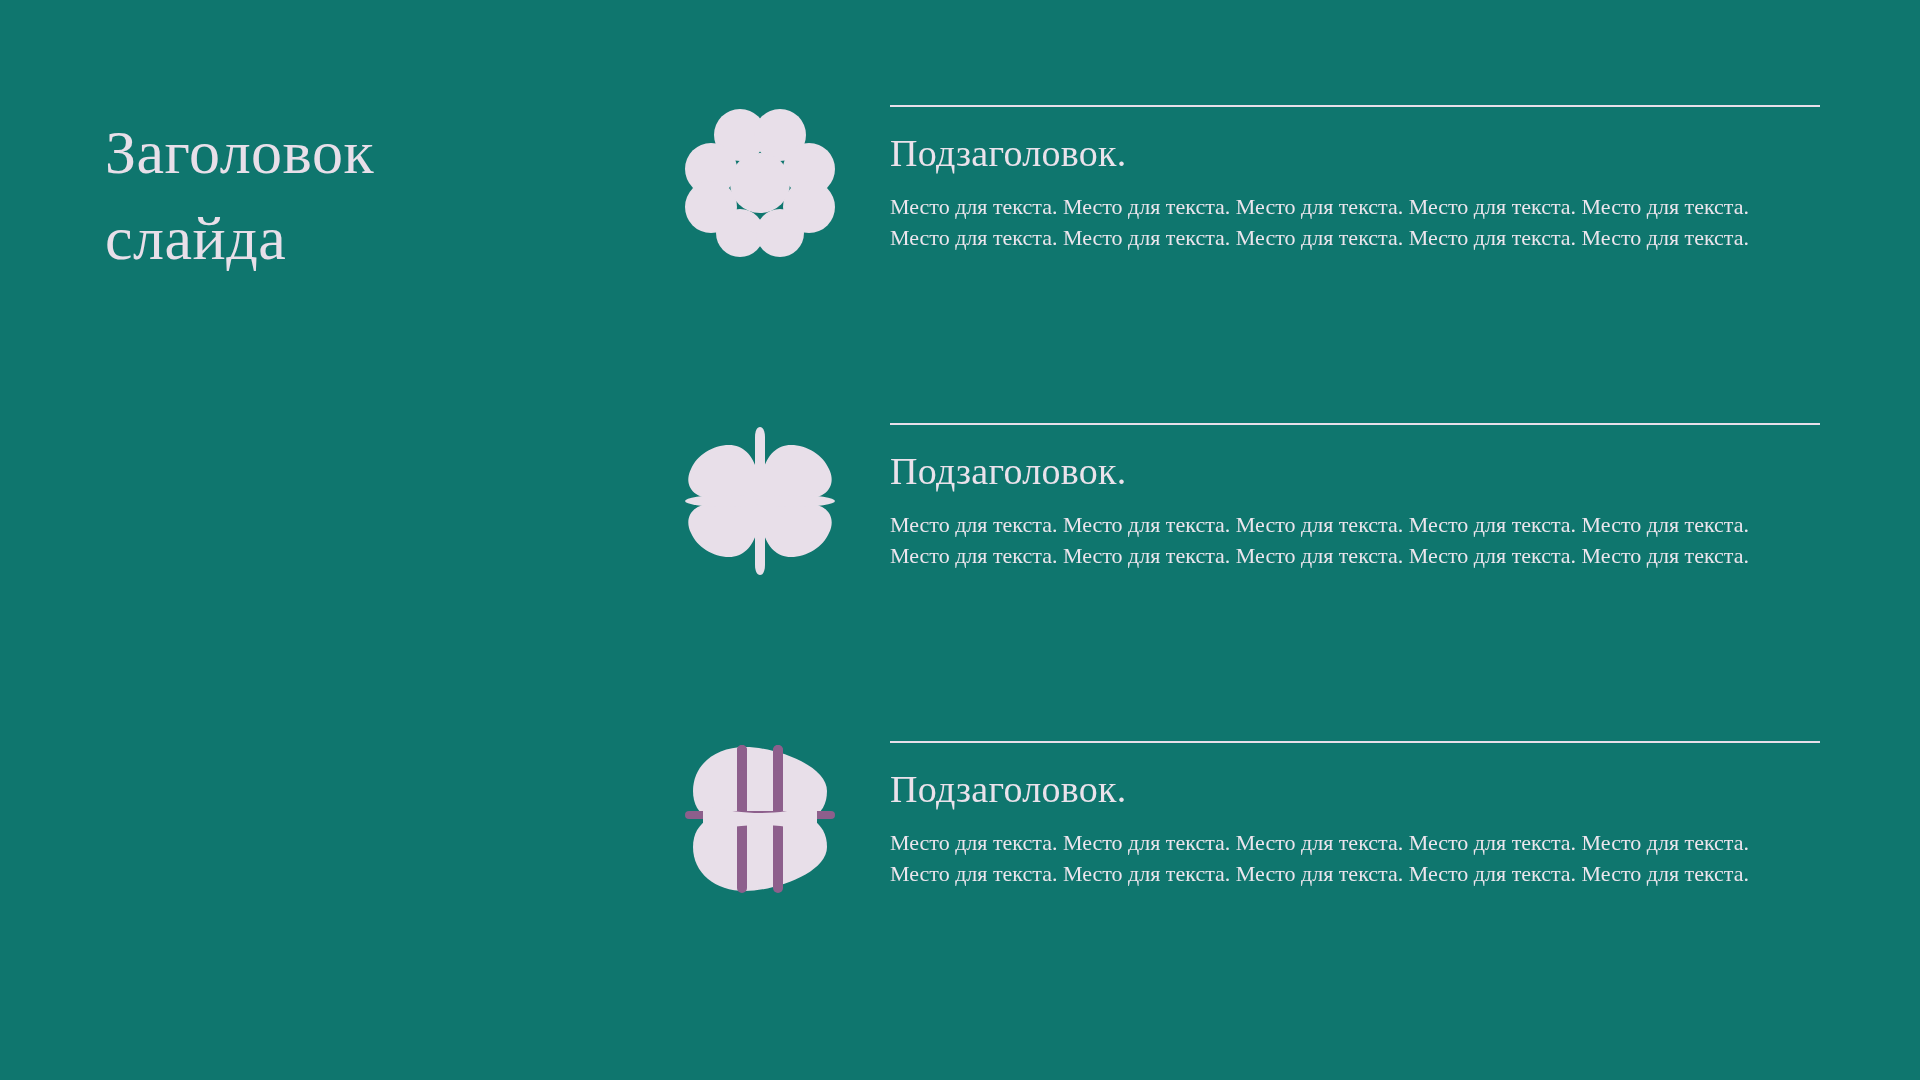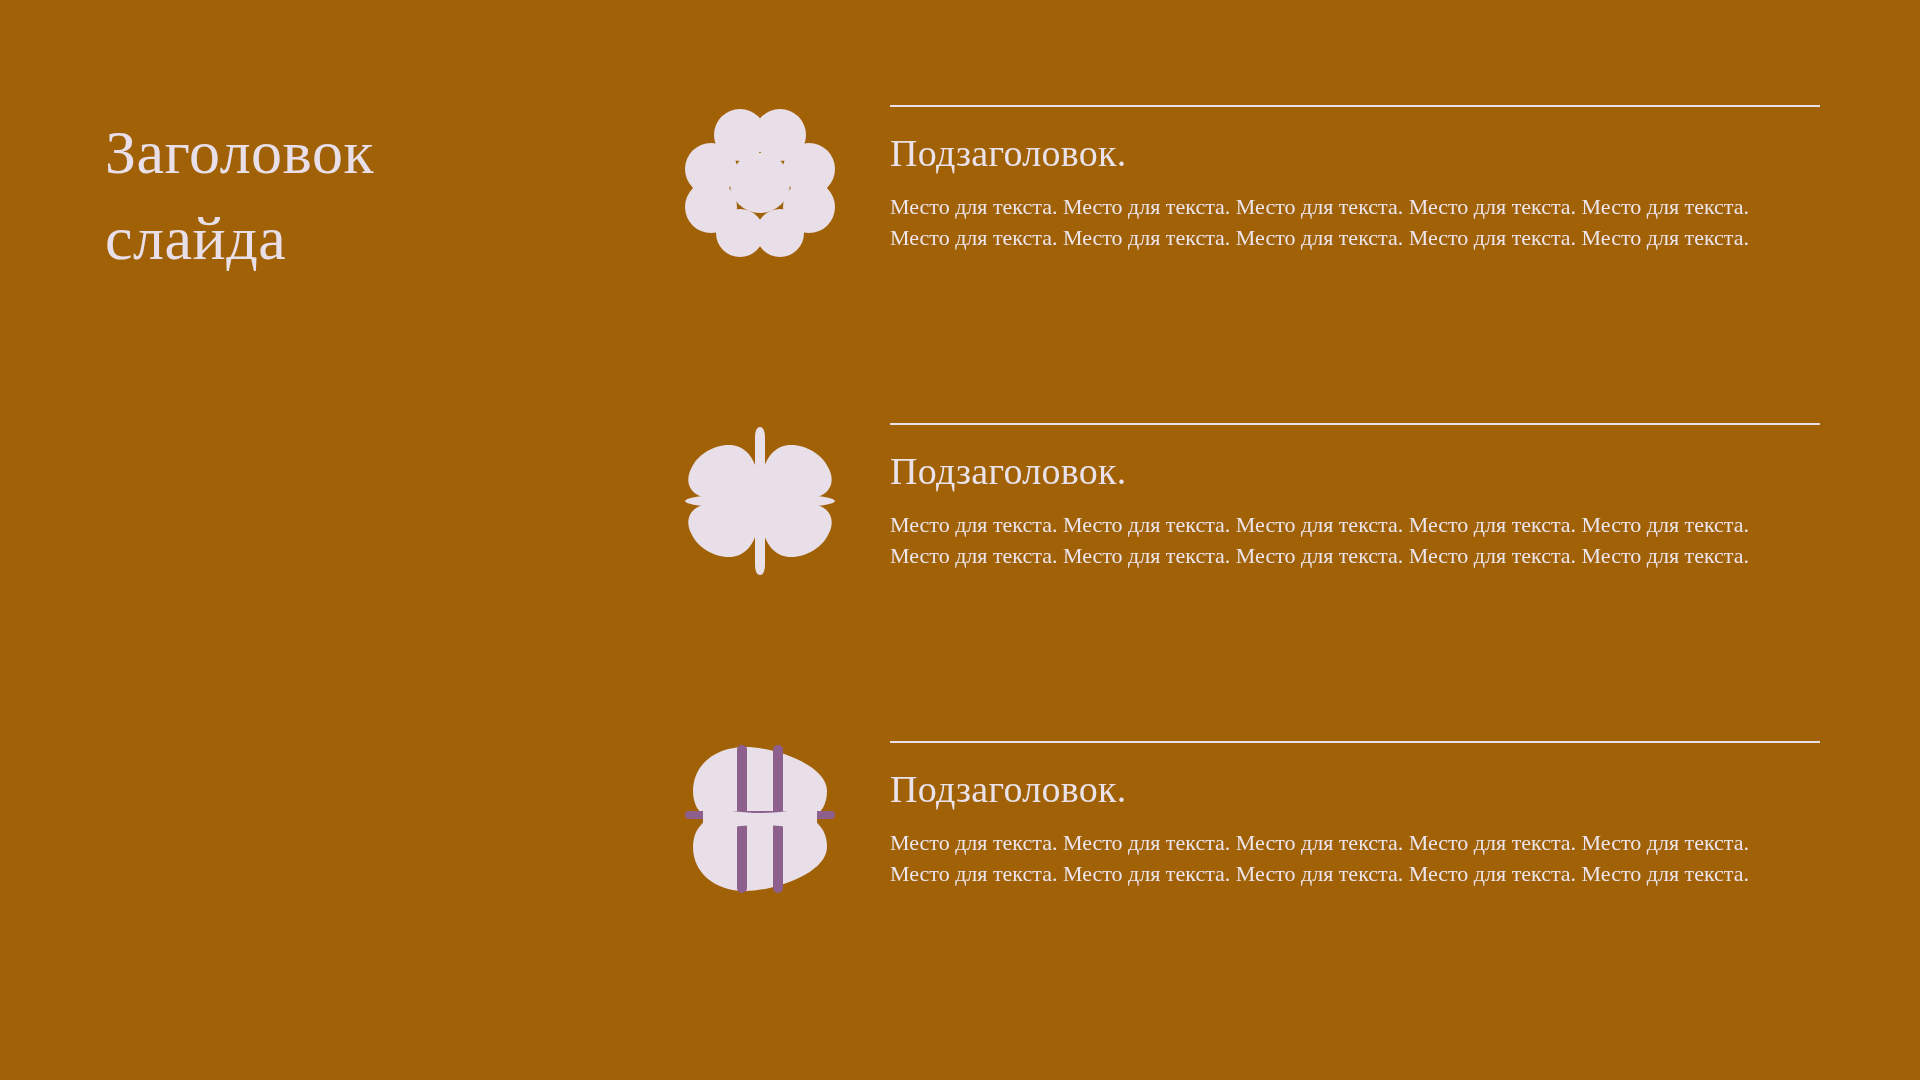--- a/index.html
+++ b/index.html
@@ -4,21 +4,21 @@
 <style>
   html, body {
     margin: 0;
     padding: 0;
     background: #8d5f8c;
   }
   .slide {
     position: relative;
     width: 1920px;
     height: 1080px;
-    background: #a16207;
+    background: #0f766e;
     overflow: hidden;
     font-family: "Liberation Serif", serif;
   }
 
   
   .slide-title {
     position: absolute;
     left: 105px;
     top: 110px;
     width: 470px;

